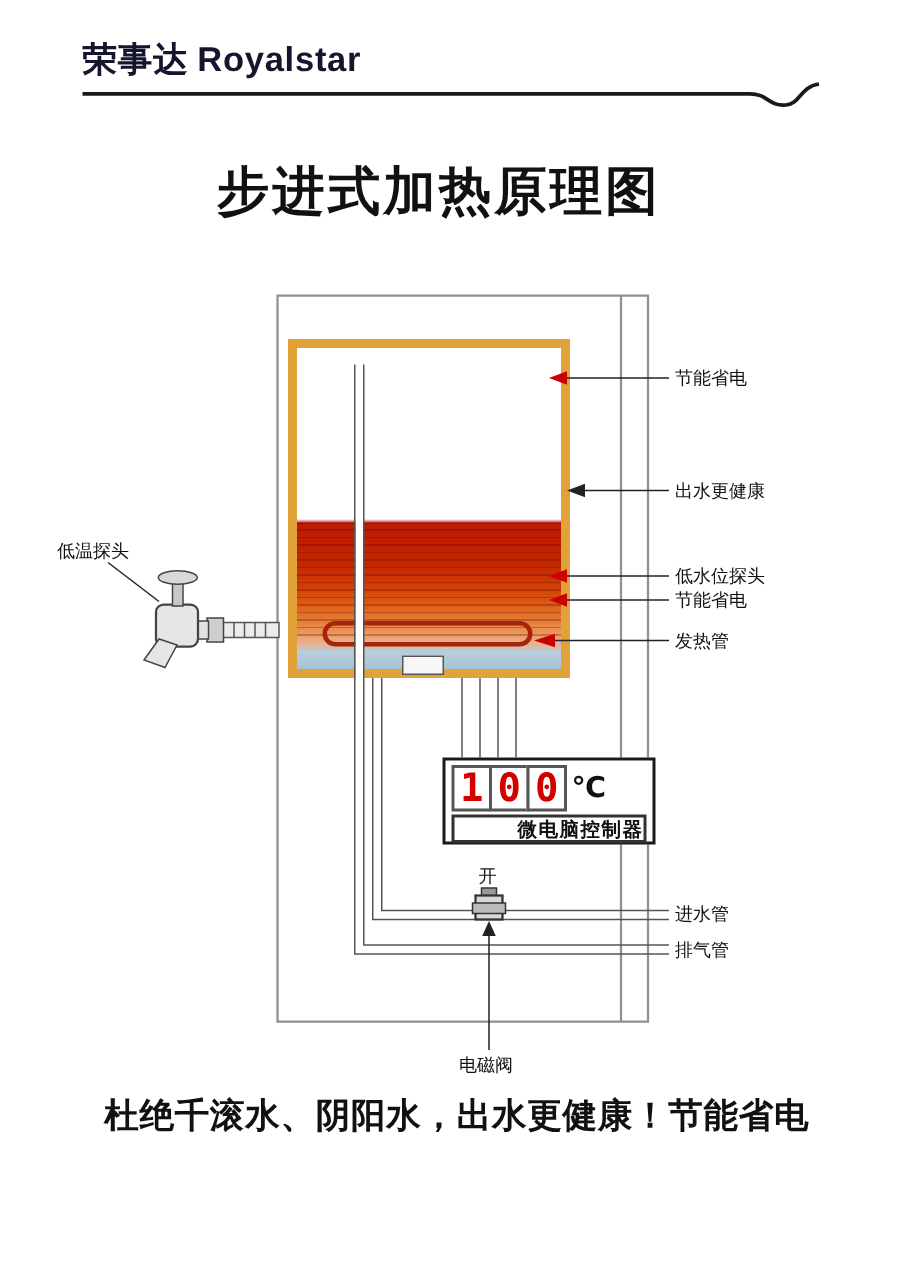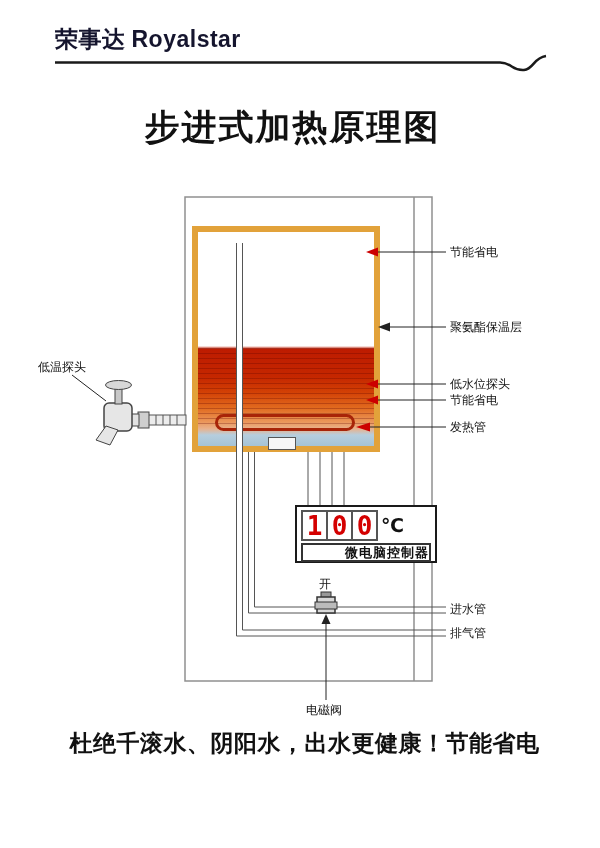--- a/index.html
+++ b/index.html
@@ -132,21 +132,21 @@
       <span class="digit-cell">1</span>
       <span class="digit-cell">0</span>
       <span class="digit-cell">0</span>
       <span class="unit">℃</span>
     </div>
     <div class="controller-label">微电脑控制器</div>
   </div>
 
   <div class="lab" style="left:38px;top:360px">低温探头</div>
   <div class="lab callout" style="top:245px">节能省电</div>
-  <div class="lab callout" style="top:320px">聚氨酯保温层</div>
+  <div class="lab callout" style="top:320px">出水更健康</div>
   <div class="lab callout" style="top:377px">低水位探头</div>
   <div class="lab callout" style="top:393px">节能省电</div>
   <div class="lab callout" style="top:420px">发热管</div>
   <div class="lab callout" style="top:602px">进水管</div>
   <div class="lab callout" style="top:626px">排气管</div>
   <div class="lab" style="left:319px;top:577px">开</div>
   <div class="lab" style="left:306px;top:703px">电磁阀</div>
 
   <div class="slogan">杜绝千滚水、阴阳水，出水更健康！节能省电</div>
 

